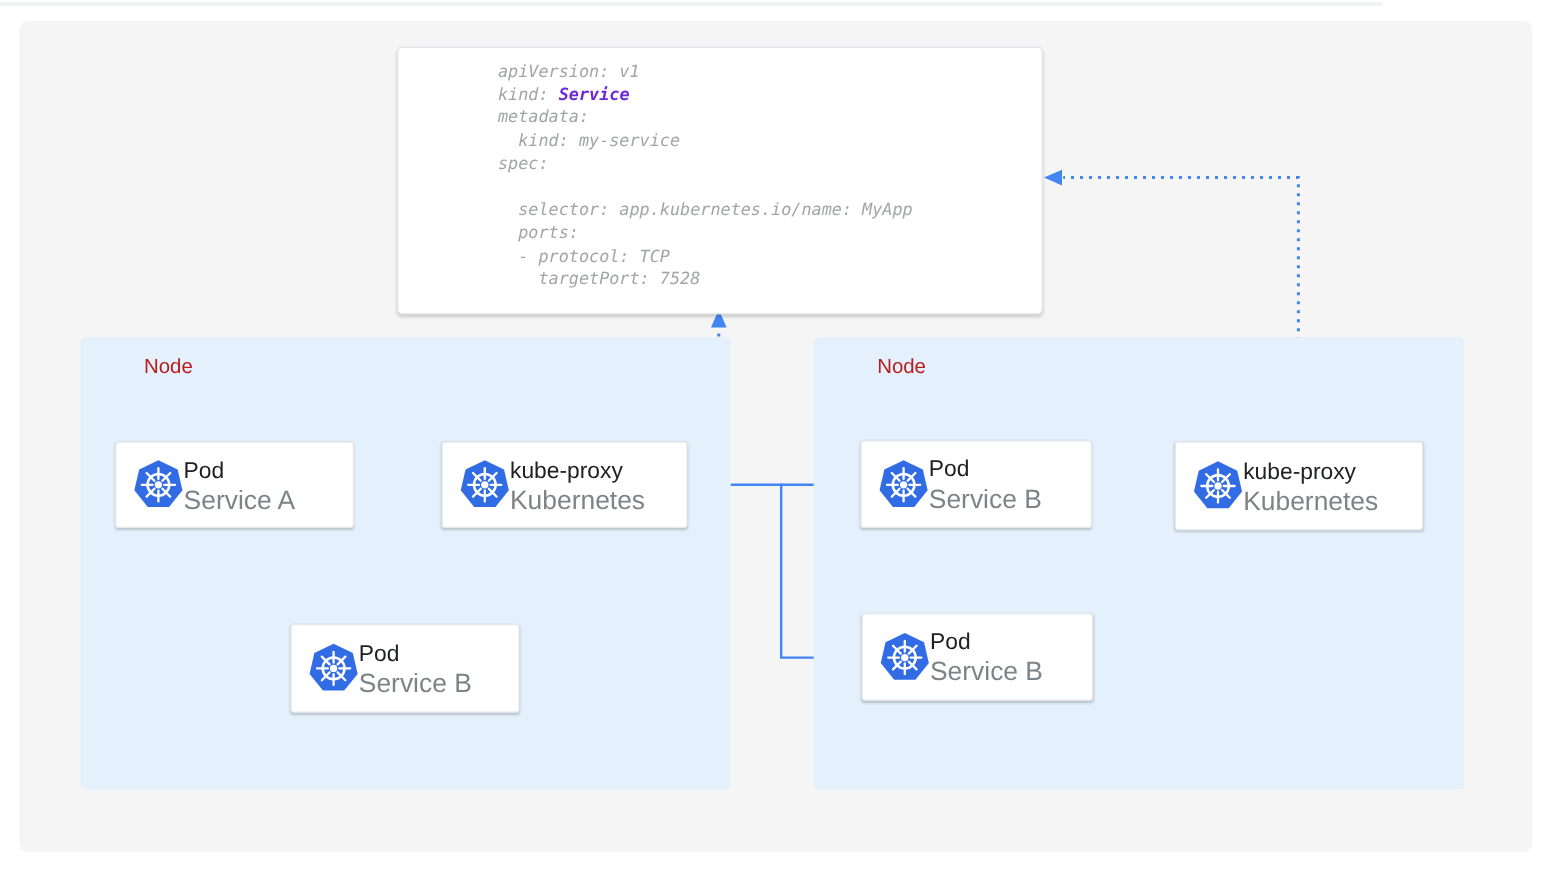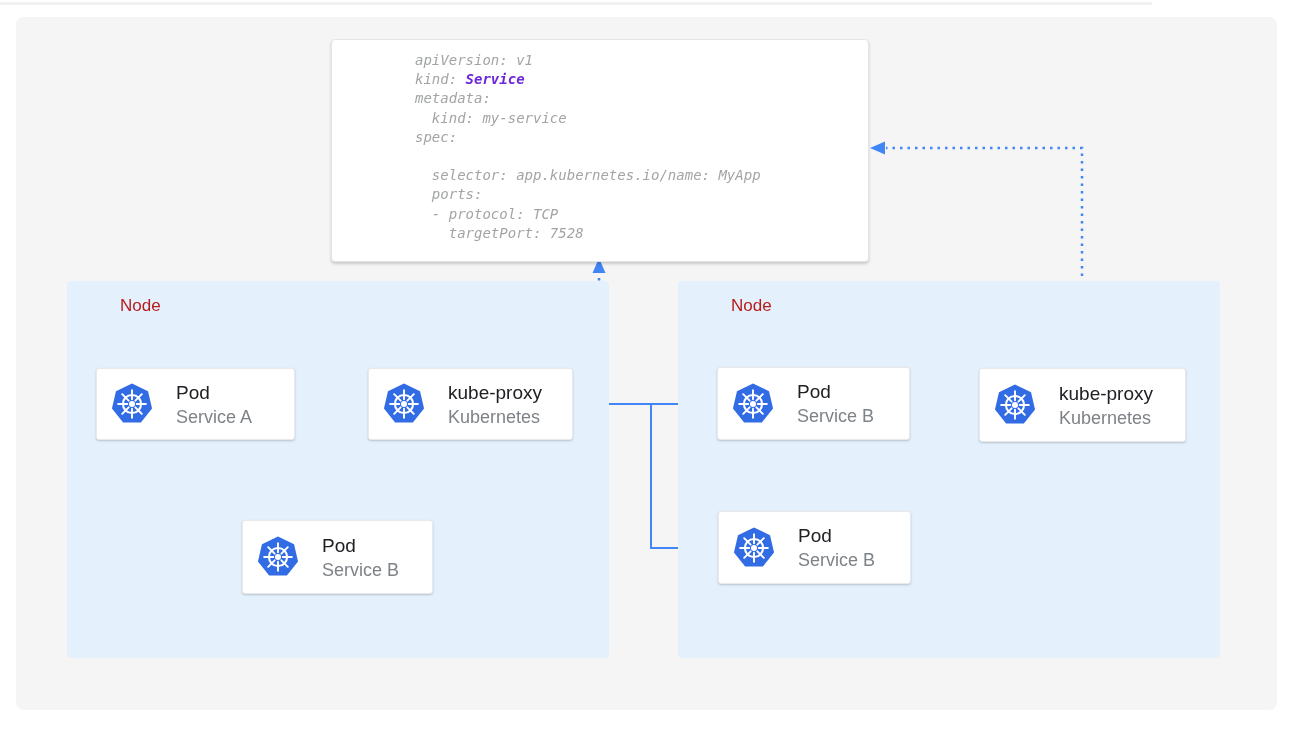--- a/index.html
+++ b/index.html
@@ -22,23 +22,23 @@
             background:#e4f1fc;border-radius:4px;}
   .node-box.left{left:67px;}
   .node-box.right{left:678px;}
   .node-label{position:absolute;left:21px;top:15px;font-size:17px;color:#b91c1c;margin-left:32px;}
   
   .comp-card{position:absolute;background:#ffffff;border:1px solid #e7e9ec;
              border-radius:3px;box-shadow:0 1px 2px rgba(60,64,67,0.25);
              box-sizing:border-box;display:flex;align-items:center;
              padding-left:14px;}
   .comp-card .logo{width:42px;height:42px;flex:0 0 42px;display:block;}
-  .comp-card .txt{margin-left:23px;}
+  .comp-card .txt{}
   .comp-card .title{font-size:19px;color:#202124;line-height:23px;}
-  .comp-card .subtitle{font-size:18px;color:#7e8387;line-height:22px;margin-top:2px;}
+  .comp-card .subtitle{font-size:22px;color:#7e8387;line-height:22px;margin-top:2px;}
   .card-a{left:96px;top:368px;width:199px;height:72px;}
   .card-b{left:368px;top:368px;width:205px;height:72px;}
   .card-c{left:242px;top:520px;width:191px;height:74px;}
   .card-d{left:717px;top:367px;width:193px;height:73px;}
   .card-e{left:718px;top:511px;width:193px;height:73px;}
   .card-f{left:979px;top:368px;width:207px;height:74px;}
   
   .arrows{position:absolute;left:0;top:0;width:1296px;height:729px;pointer-events:none;}
   .arrows path{fill:none;stroke:#4285f4;}
   .solid{stroke-width:2px;}

